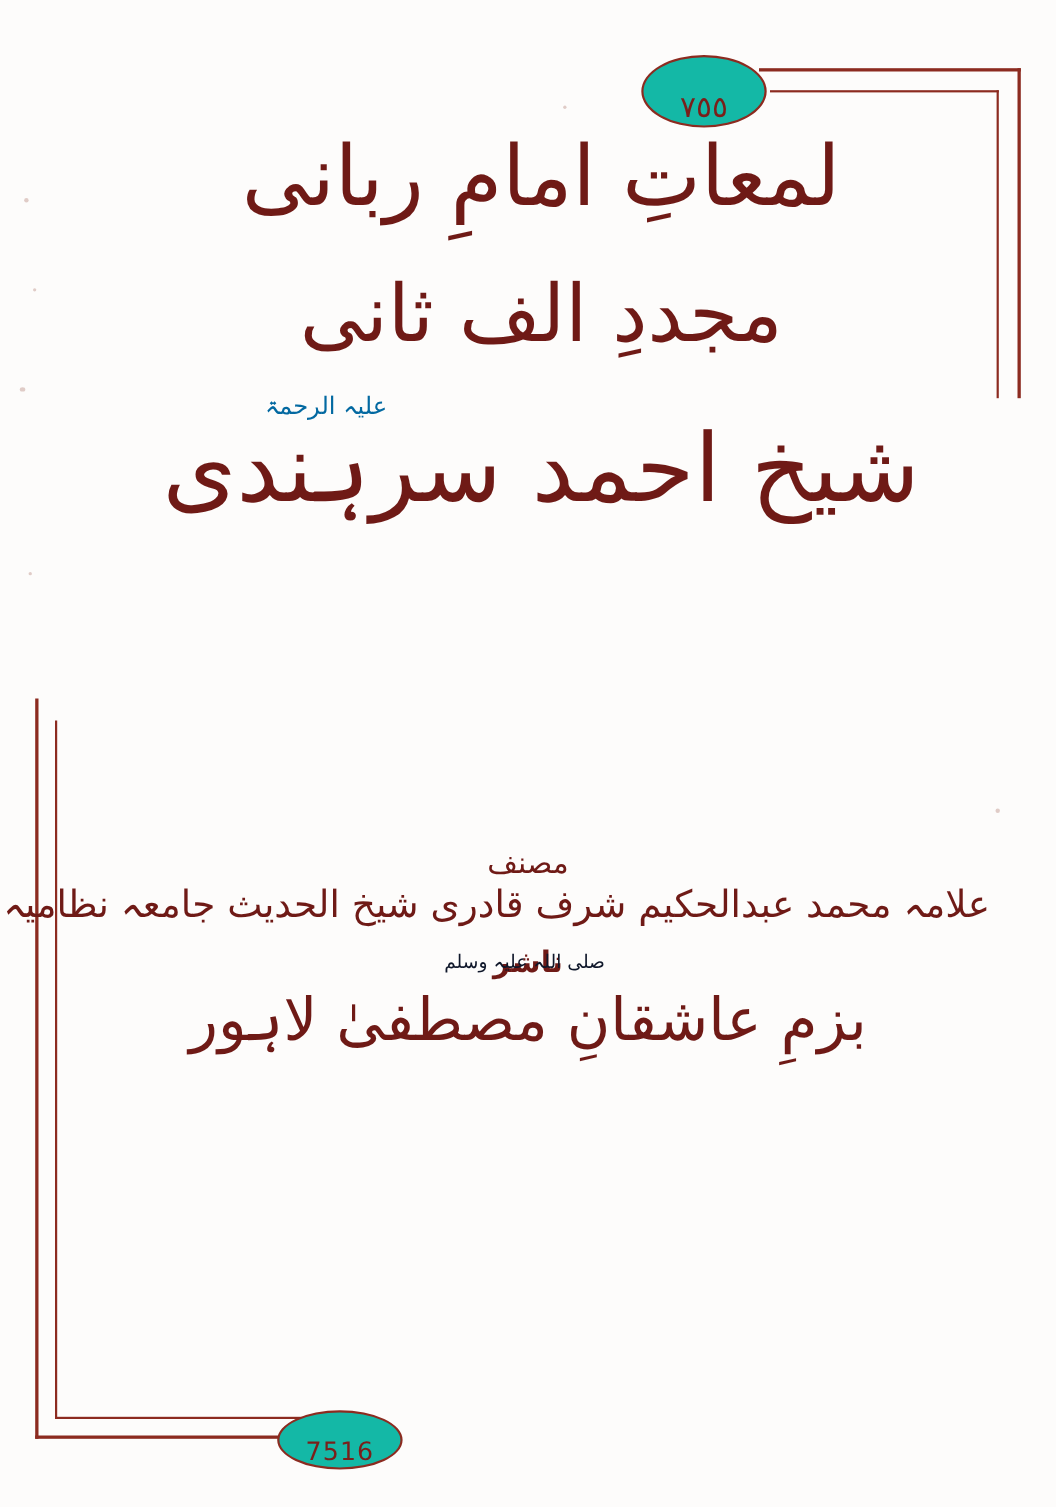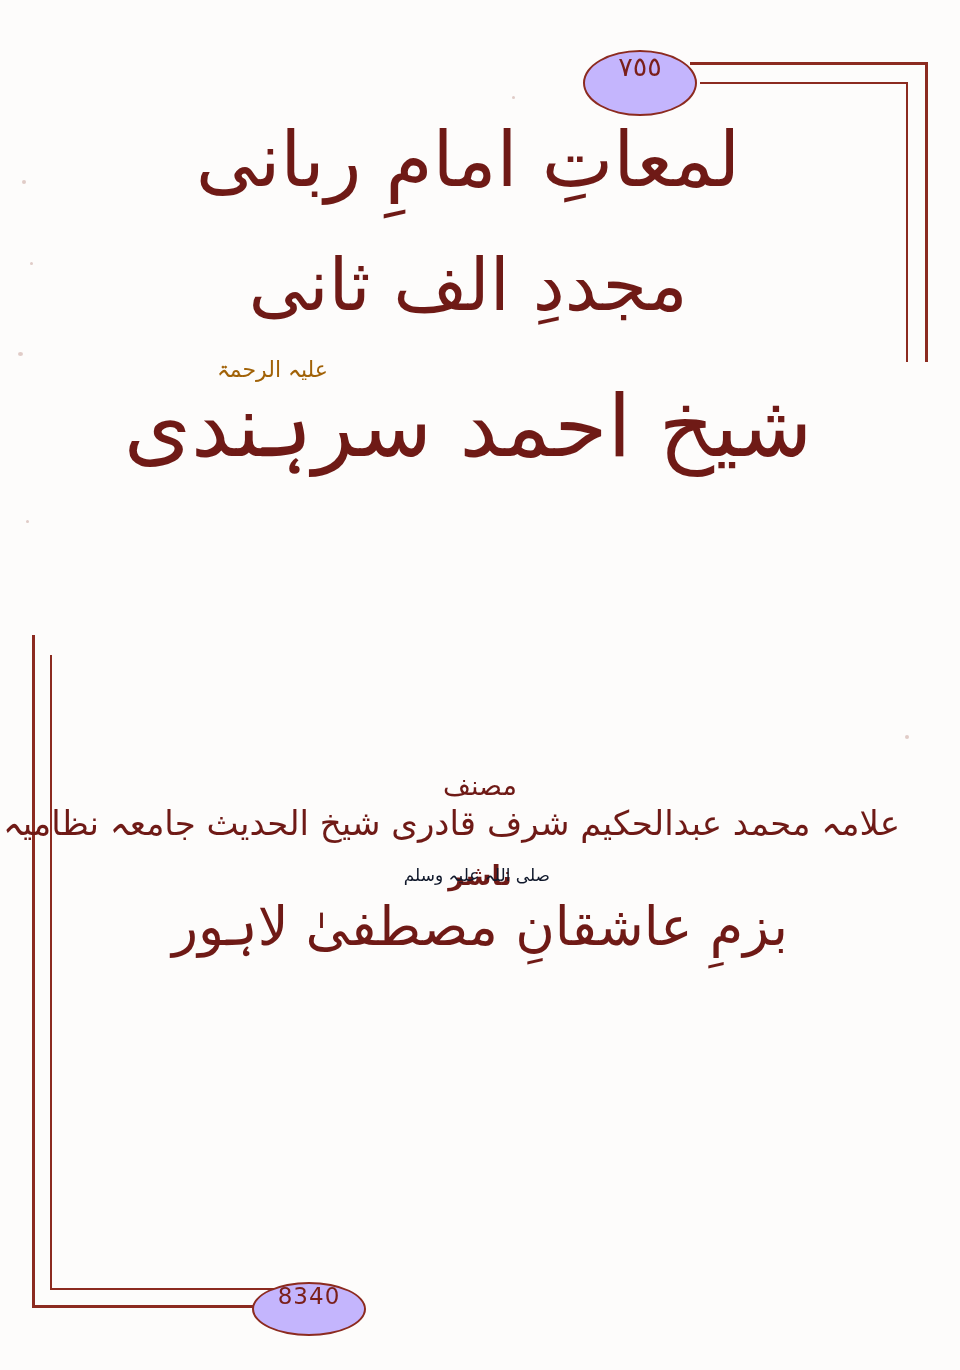--- a/index.html
+++ b/index.html
@@ -33,25 +33,25 @@
   .corner-bl-outer-v { top: 635px; left: 32px; width: 3px; height: 673px; }
   .corner-bl-inner-h { top: 1288px; left: 50px; width: 232px; height: 2px; }
   .corner-bl-inner-v { top: 655px; left: 50px; width: 2px; height: 635px; }
 
   
   .cartouche {
     position: absolute;
     border: 2px solid #8c2b20;
     border-radius: 50%;
     display: flex;
-    align-items: flex-start;
+    align-items: flex-end;
     justify-content: center;
     color: #7a1f1a;
     direction: rtl;
-    background: #c4b5fd;
+    background: #14b8a6;
   }
   .cartouche-top {
     top: 50px;
     left: 583px;
     width: 110px;
     height: 62px;
     font-size: 27px;
   }
   .cartouche-bottom {
     top: 1282px;
@@ -63,21 +63,21 @@
   .cartouche span {
     font-family: "DejaVu Sans", sans-serif;
     letter-spacing: 1px;
     transform: translateY(-1px);
   }
 
   
   .title-block {
     position: absolute;
     top: 95px;
-    left: 48px;
+    left: 72px;
     width: 840px;
     text-align: center;
     direction: rtl;
   }
   .title-line {
     font-family: "DejaVu Sans", sans-serif;
     color: #6f1a16;
     line-height: 1.45;
     white-space: nowrap;
   }
@@ -96,21 +96,21 @@
     margin-top: 26px;
     letter-spacing: -3px;
     position: relative;
   }
   .honorific {
     position: absolute;
     top: -6px;
     right: 560px;
     font-size: 22px;
     line-height: 1.05;
-    color: #a16207;
+    color: #0369a1;
     text-align: center;
     white-space: nowrap;
   }
 
   
   .credits {
     position: absolute;
     top: 770px;
     left: 60px;
     width: 840px;
@@ -194,21 +194,21 @@
 
 
     <div class="credit-label sp-gap-b">ناشر</div>
     <div class="credit-publisher">
       <span class="pub-mark">صلی اللہ علیہ وسلم</span>
       <span>بزمِ عاشقانِ مصطفیٰ لاہور</span>
     </div>
   </div>
 
   <div class="cartouche cartouche-bottom">
-    <span>8340</span>
+    <span>7516</span>
   </div>
 
   <div class="speckle" style="top:180px;left:22px;width:4px;height:4px;"></div>
   <div class="speckle" style="top:262px;left:30px;width:3px;height:3px;"></div>
   <div class="speckle" style="top:352px;left:18px;width:5px;height:4px;"></div>
   <div class="speckle" style="top:520px;left:26px;width:3px;height:3px;"></div>
   <div class="speckle" style="top:96px;left:512px;width:3px;height:3px;"></div>
   <div class="speckle" style="top:735px;left:905px;width:4px;height:4px;"></div>
 </div>
 

